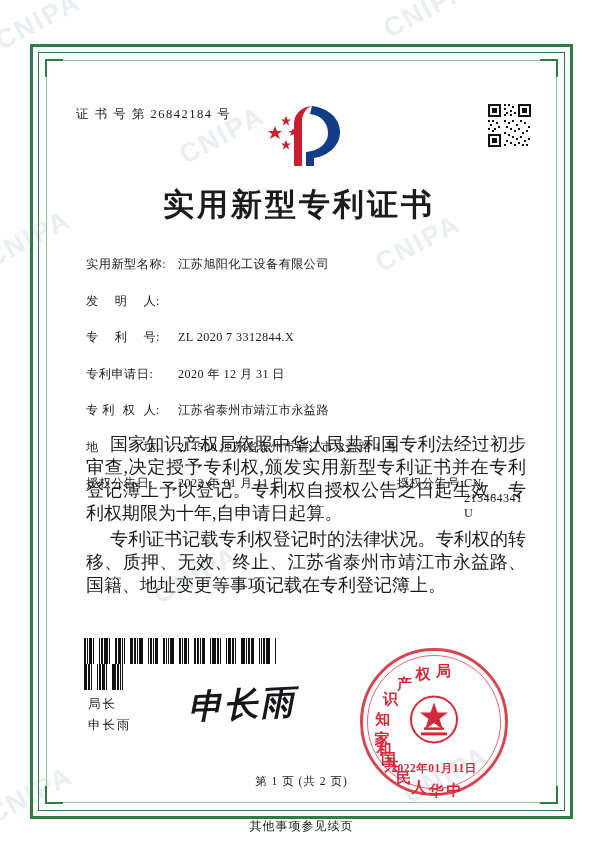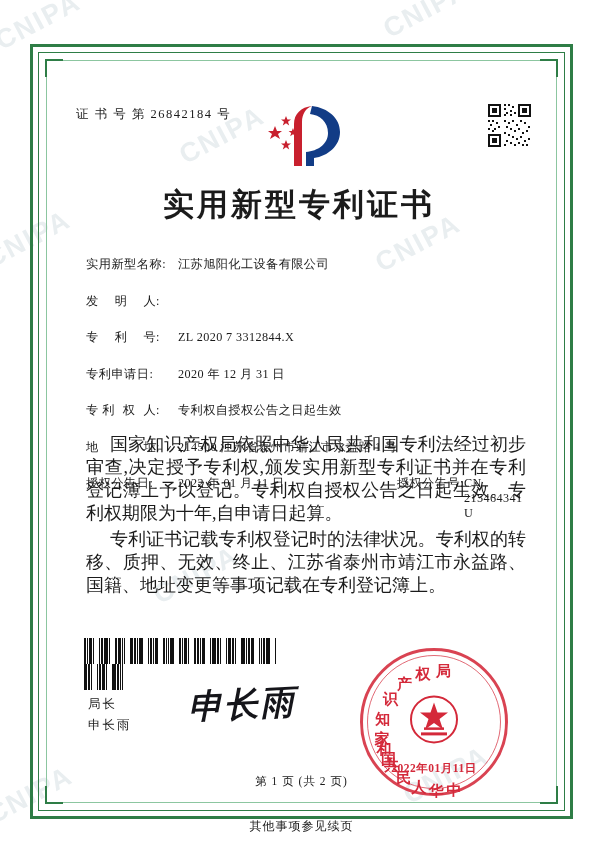--- a/index.html
+++ b/index.html
@@ -430,21 +430,21 @@
       <div class="field-label">专利申请日:</div>
       <div class="field-value">2020 年 12 月 31 日</div>
     </div>
 
     <div class="field-row">
       <div class="field-label spread">
         <span>专 利</span>
         <span>权</span>
         <span>人:</span>
       </div>
-      <div class="field-value">专利权自授权公告之日起生效</div>
+      <div class="field-value">江苏省泰州市靖江市永益路</div>
     </div>
 
     <div class="field-row">
       <div class="field-label spread">
         <span>地</span>
         <span>址:</span>
       </div>
       <div class="field-value">214500 江苏省泰州市靖江市永益路 1 号</div>
     </div>
 

